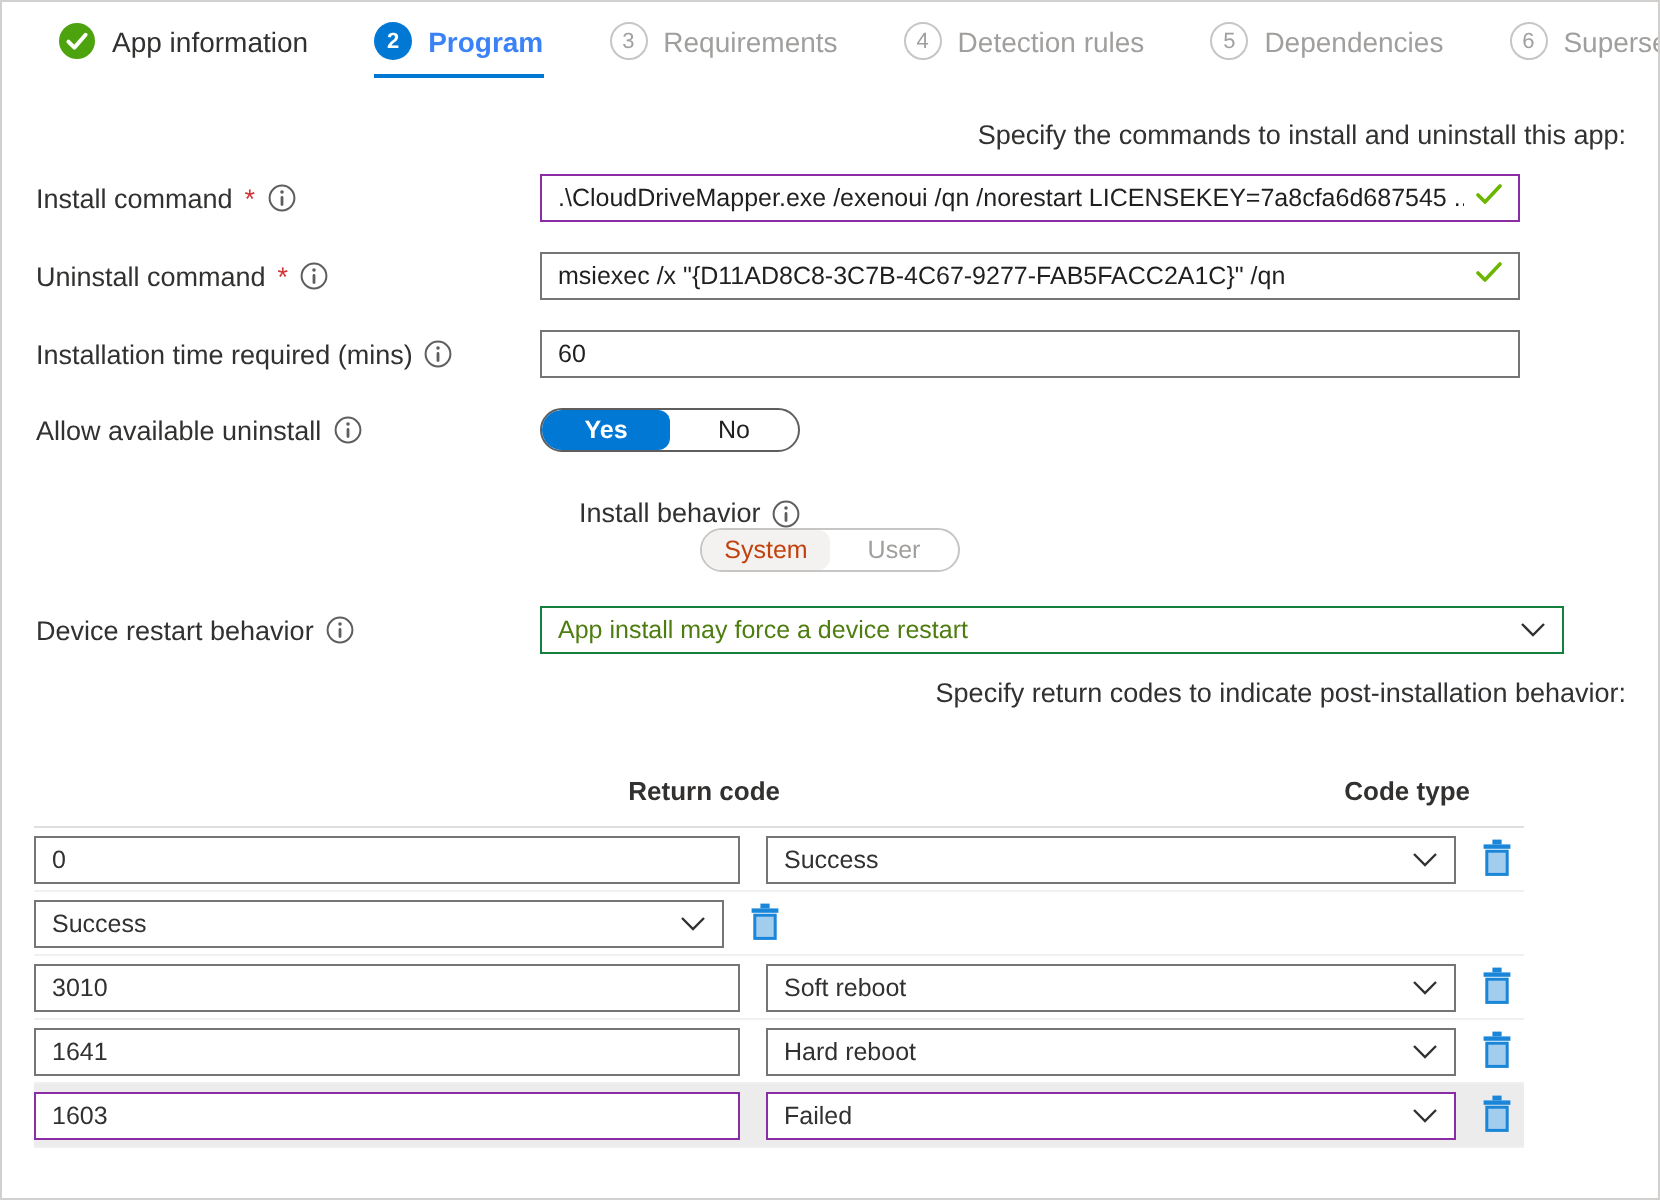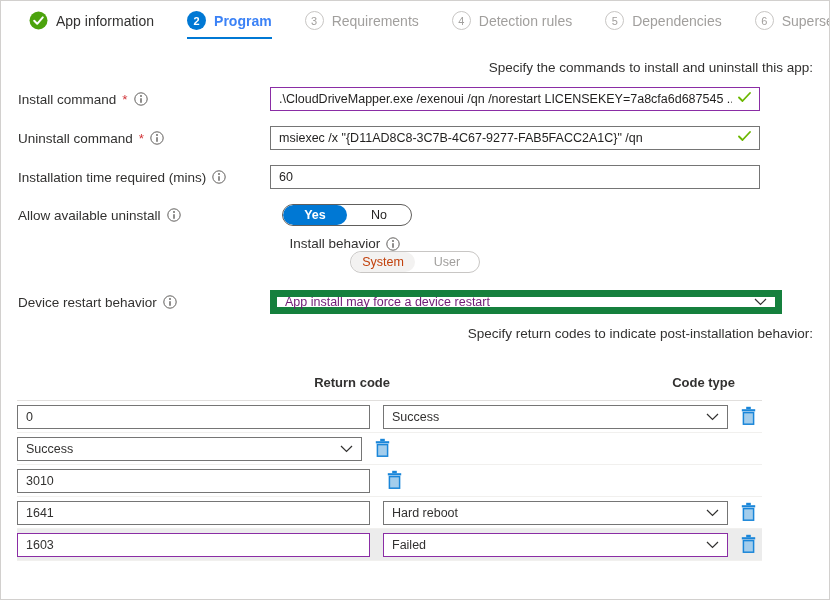--- a/index.html
+++ b/index.html
@@ -29,26 +29,26 @@
   .info-icon { width:14px; height:14px; flex:0 0 auto; cursor:default; }
 
   .tb { width:490px; height:24px; border:1px solid #757575; background:#fff; display:flex; align-items:center; padding:0 8px; font-size:12.5px; color:#201f1e; }
   .tb.modified { border-color:#8a2da5; }
   .tb .tb-text { white-space:nowrap; overflow:hidden; }
   .tb .valid-check { margin-left:auto; padding-left:4px; flex:0 0 auto; }
   .tb.tight .valid-check { margin-left:2px; }
 
   .toggle { width:130px; height:22px; border:1px solid #605e5c; border-radius:12px; display:flex; font-size:12.5px; overflow:hidden; background:#fff; }
   .toggle .opt { flex:1; display:flex; align-items:center; justify-content:center; border-radius:11px; color:#201f1e; cursor:pointer; }
-  .toggle .opt.sel { background:#0078d4; color:#fff; font-weight:bold; }
+  .toggle .opt.sel { background:#0078d4; color:#fff; font-weight:bold;border-radius:6px; }
   .toggle.disabled { border-color:#c8c6c4; }
   .toggle.disabled .opt { color:#a19f9d; cursor:default; }
   .toggle.disabled .opt.sel { background:#f3f2f1; color:#c2410c; font-weight:normal; }
 
-  .select { width:512px; height:24px; border:7px solid #15803d; background:#fff; display:flex; align-items:center; padding:0 8px; font-size:12.5px; color:#701a75; cursor:pointer; }
+  .select { width:512px; height:24px; border:1px solid #15803d; background:#fff; display:flex; align-items:center; padding:0 8px; font-size:12.5px; color:#4d7c0f; cursor:pointer; }
   .select .chev { margin-left:auto; flex:0 0 auto; }
 
   
   .rc-table { width:745px; margin-top:34px; }
   .rc-head { display:flex; font-size:13px; font-weight:bold; padding:0 0 10px 10px; border-bottom:1px solid #e1dfdd; }
   .rc-head .h1 { width:363px; }
   .rc-head .h2 { width:345px; }
   .rc-row { display:flex; align-items:center; height:32px; border-bottom:1px solid #f1f0ee; padding-left:0; }
   .rc-row.modified-row { background:#ececec; }
   .rc-input { width:353px; height:24px; border:1px solid #757575; background:#fff; display:flex; align-items:center; padding:0 8px; font-size:12.5px; margin-right:13px; }
@@ -151,21 +151,21 @@
               <circle cx="7" cy="4" r="0.9" fill="#605e5c"></circle>
               <rect x="6.3" y="6" width="1.4" height="5" rx="0.7" fill="#605e5c"></rect>
             </svg>
         </span>
       </div>
       <div class="tb">
         <span class="tb-text">60</span>
       </div>
     </div>
 
-    <div class="field-row" style="margin-bottom:10px;gap:12px;">
+    <div class="field-row" style="margin-bottom:23px;">
       <div class="field-label">
         <span>Allow available uninstall</span>
         <span class="info-icon">
           <svg width="14" height="14" viewBox="0 0 14 14">
               <circle cx="7" cy="7" r="6.2" fill="none" stroke="#605e5c" stroke-width="1"></circle>
               <circle cx="7" cy="4" r="0.9" fill="#605e5c"></circle>
               <rect x="6.3" y="6" width="1.4" height="5" rx="0.7" fill="#605e5c"></rect>
             </svg>
         </span>
       </div>
@@ -253,20 +253,26 @@
                 <rect x="0.8" y="3.2" width="13.4" height="2.2" fill="#1a86d9"></rect>
                 <rect x="2.4" y="6.6" width="10.2" height="11.6" fill="#a3cdec" stroke="#1a86d9" stroke-width="1.5"></rect>
               </svg></span>
         </button>
       </div>
 
       <div class="rc-row">
         <div class="rc-input">
             <span>3010</span>
           </div>
+        <div class="rc-select">
+          <span>Soft reboot</span>
+          <span class="chev"><svg width="13" height="8" viewBox="0 0 13 8">
+                <polyline points="1,1 6.5,6.5 12,1" fill="none" stroke="#323130" stroke-width="1.2"></polyline>
+              </svg></span>
+        </div>
         <button class="trash-btn">
           <span><svg width="15" height="19" viewBox="0 0 15 19">
                 <rect x="5.2" y="0.8" width="4.6" height="2.4" fill="#1a86d9"></rect>
                 <rect x="0.8" y="3.2" width="13.4" height="2.2" fill="#1a86d9"></rect>
                 <rect x="2.4" y="6.6" width="10.2" height="11.6" fill="#a3cdec" stroke="#1a86d9" stroke-width="1.5"></rect>
               </svg></span>
         </button>
       </div>
 
       <div class="rc-row">

